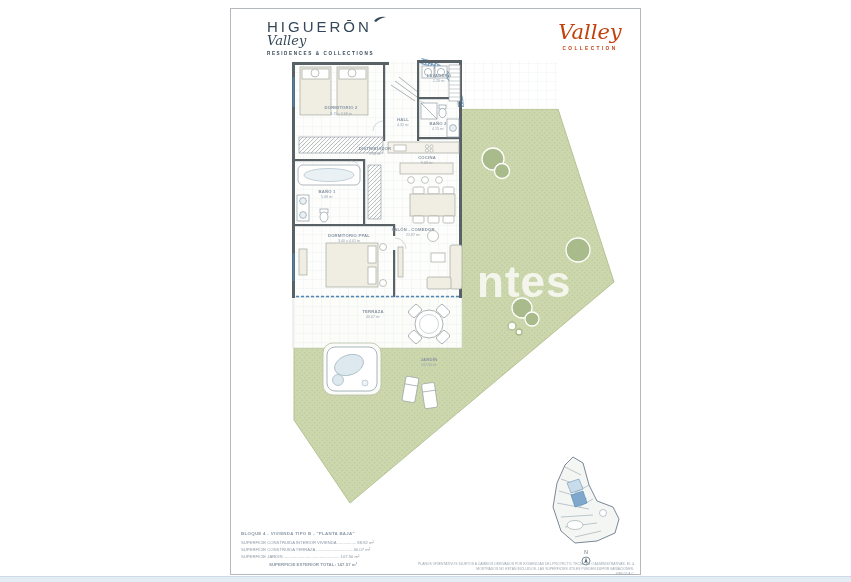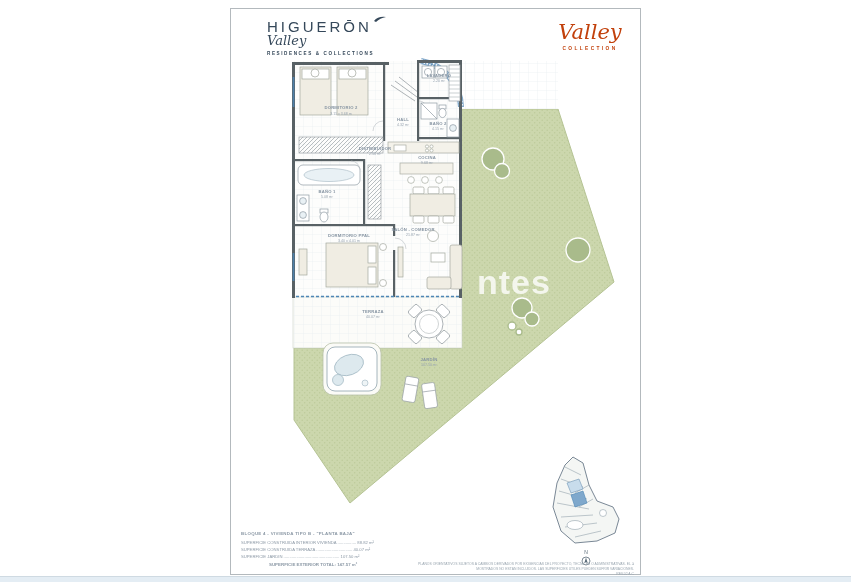--- a/index.html
+++ b/index.html
@@ -22,21 +22,21 @@
   .brand .tagline{font-size:4.6px;letter-spacing:1.6px;font-weight:bold;margin-top:3px;}
   .collection{
     position:absolute;left:316px;top:12px;width:86px;text-align:center;color:#c2410c;
   }
   .collection .script{font-family:"DejaVu Serif", serif;font-style:italic;font-size:21px;line-height:22px;}
   .collection .sub{font-size:4.8px;letter-spacing:2.4px;font-weight:bold;margin-top:3px;}
   
   .plansvg{position:absolute;left:0;top:0;}
   
   .watermark{
-    position:absolute;left:246px;top:256px;font-size:34px;font-weight:bold;
+    position:absolute;left:246px;top:256px;font-size:44px;font-weight:bold;
     color:rgba(255,255,255,0.78);letter-spacing:1px;z-index:5;line-height:34px;
   }
   
   .legend{
     position:absolute;left:10px;top:522px;width:170px;color:#8c99a6;z-index:6;
   }
   .legend .ttl{font-size:4.4px;letter-spacing:.3px;margin-bottom:3px;font-weight:bold;}
   .legend .ln{font-size:4.2px;line-height:7px;white-space:nowrap;}
   .legend .tot{font-size:4.4px;font-weight:bold;margin-top:2px;padding-left:28px;white-space:nowrap;}
   

